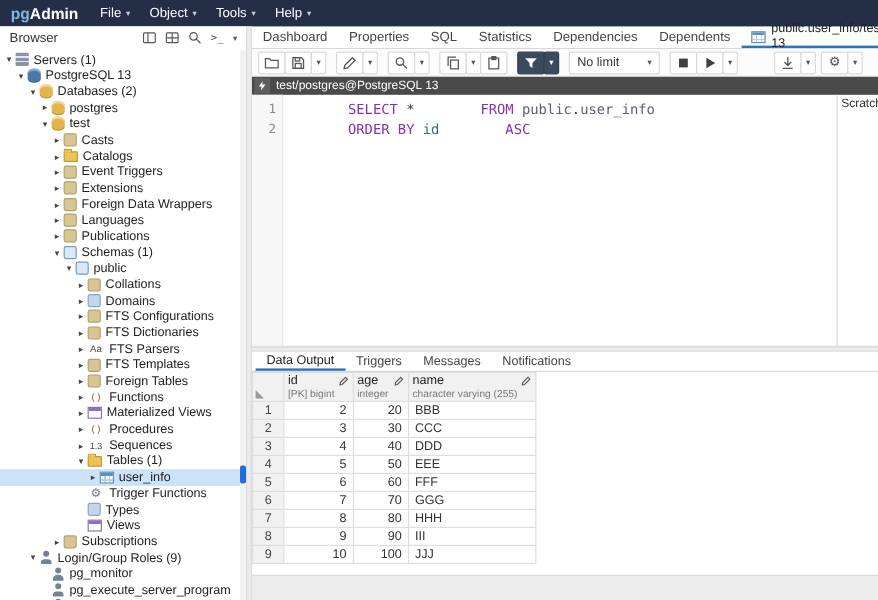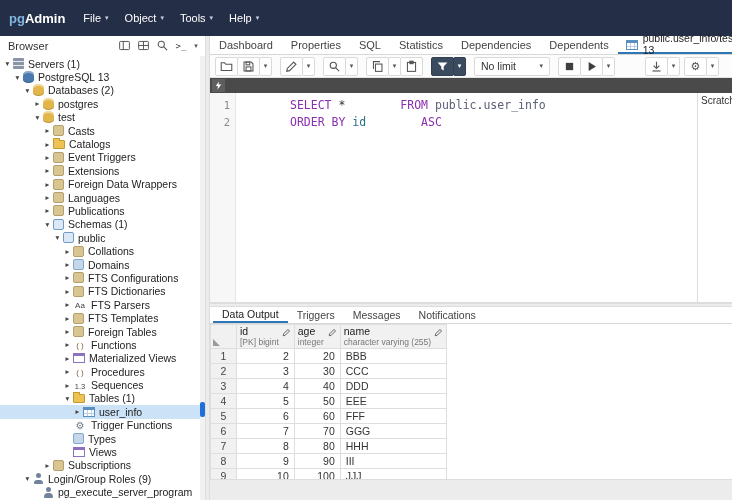--- a/index.html
+++ b/index.html
@@ -2,21 +2,21 @@
 <html><head>
 <meta charset="utf-8">
 <style>
   * { margin:0; padding:0; box-sizing:border-box; }
   html,body { width:732px; height:500px; overflow:hidden; }
   body { font-family:"Liberation Sans",sans-serif; font-size:11px; color:#333; background:#fff; }
 
   .app { width:732px; height:500px; display:flex; flex-direction:column; }
 
   
-  .navbar { height:36px; background:#252e47; display:flex; align-items:center; padding:0 9px; flex:none; }
+  .navbar { height:22px; background:#252e47; display:flex; align-items:center; padding:0 9px; flex:none; }
   .logo { font-size:13px; font-weight:bold; margin-right:18px; }
   .logo .pg { color:#7eb6e4; }
   .logo .admin { color:#ffffff; }
   #menus { display:flex; gap:16px; }
   .menu { color:#fff; font-size:11px; display:flex; align-items:center; gap:4px; cursor:default; }
   .menu .car { font-size:7px; color:#c7cfdd; }
 
   
   .cols { flex:1; display:flex; min-height:0; }
 
@@ -339,26 +339,26 @@
             <span class="tlabel">Subscriptions</span>
           </div>
           <div class="trow" style="padding-left: 22px;">
             <span class="arr">▾</span>
             <span class="tic ic-user"></span>
             <span class="tlabel">Login/Group Roles (9)</span>
           </div>
           <div class="trow" style="padding-left: 32px;">
             <span class="arr"></span>
             <span class="tic ic-user"></span>
-            <span class="tlabel">pg_execute_server_program</span>
+            <span class="tlabel">pg_monitor</span>
           </div>
           <div class="trow" style="padding-left: 32px;">
             <span class="arr"></span>
             <span class="tic ic-user"></span>
-            <span class="tlabel">pg_monitor</span>
+            <span class="tlabel">pg_execute_server_program</span>
           </div>
           <div class="trow" style="padding-left: 32px;">
             <span class="arr"></span>
             <span class="tic ic-user"></span>
             <span class="tlabel">pg_read_all_settings</span>
           </div>
         </div>
       <div class="tree-sb">
           <div class="thumb"></div>
         </div>
@@ -475,20 +475,21 @@
           <button class="tbtn car">▾</button>
         </div>
       </div>
 
       <div class="connbar">
         <span class="conn-ic">
             <svg width="9" height="11" viewBox="0 0 16 16">
               <path d="M9 1L3 9h4l-1 6 7-9H8z" fill="#ffffff"></path>
             </svg>
           </span>
+        <span>test/postgres@PostgreSQL 13</span>
       </div>
 
       <div class="editor-row">
         <div class="editor-col">
           <div class="code">
             <div class="gutter" id="gutter">
                 <div class="gno">1</div>
                 <div class="gno">2</div>
               </div>
             <div class="lines" id="lines">

